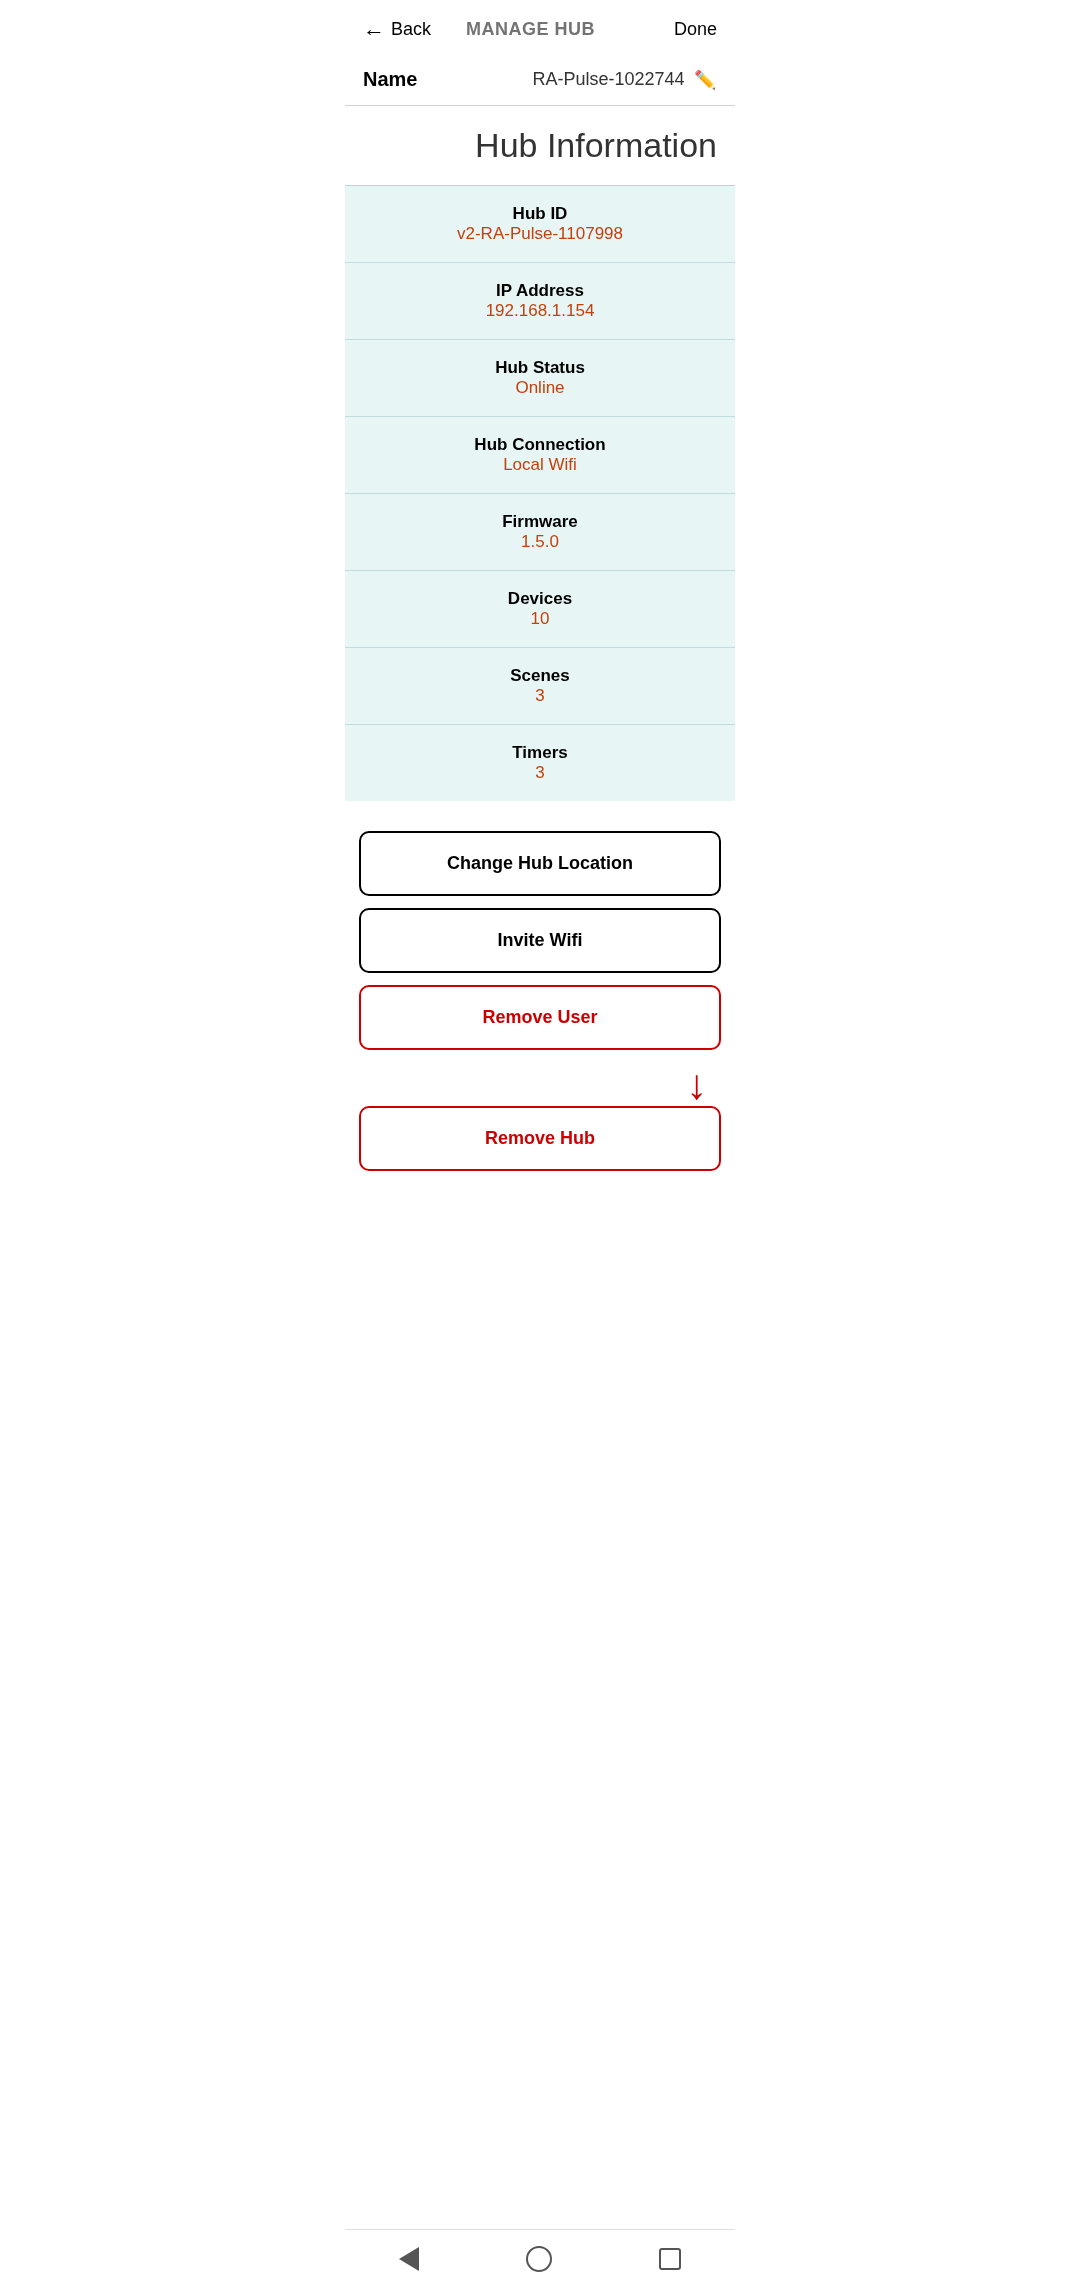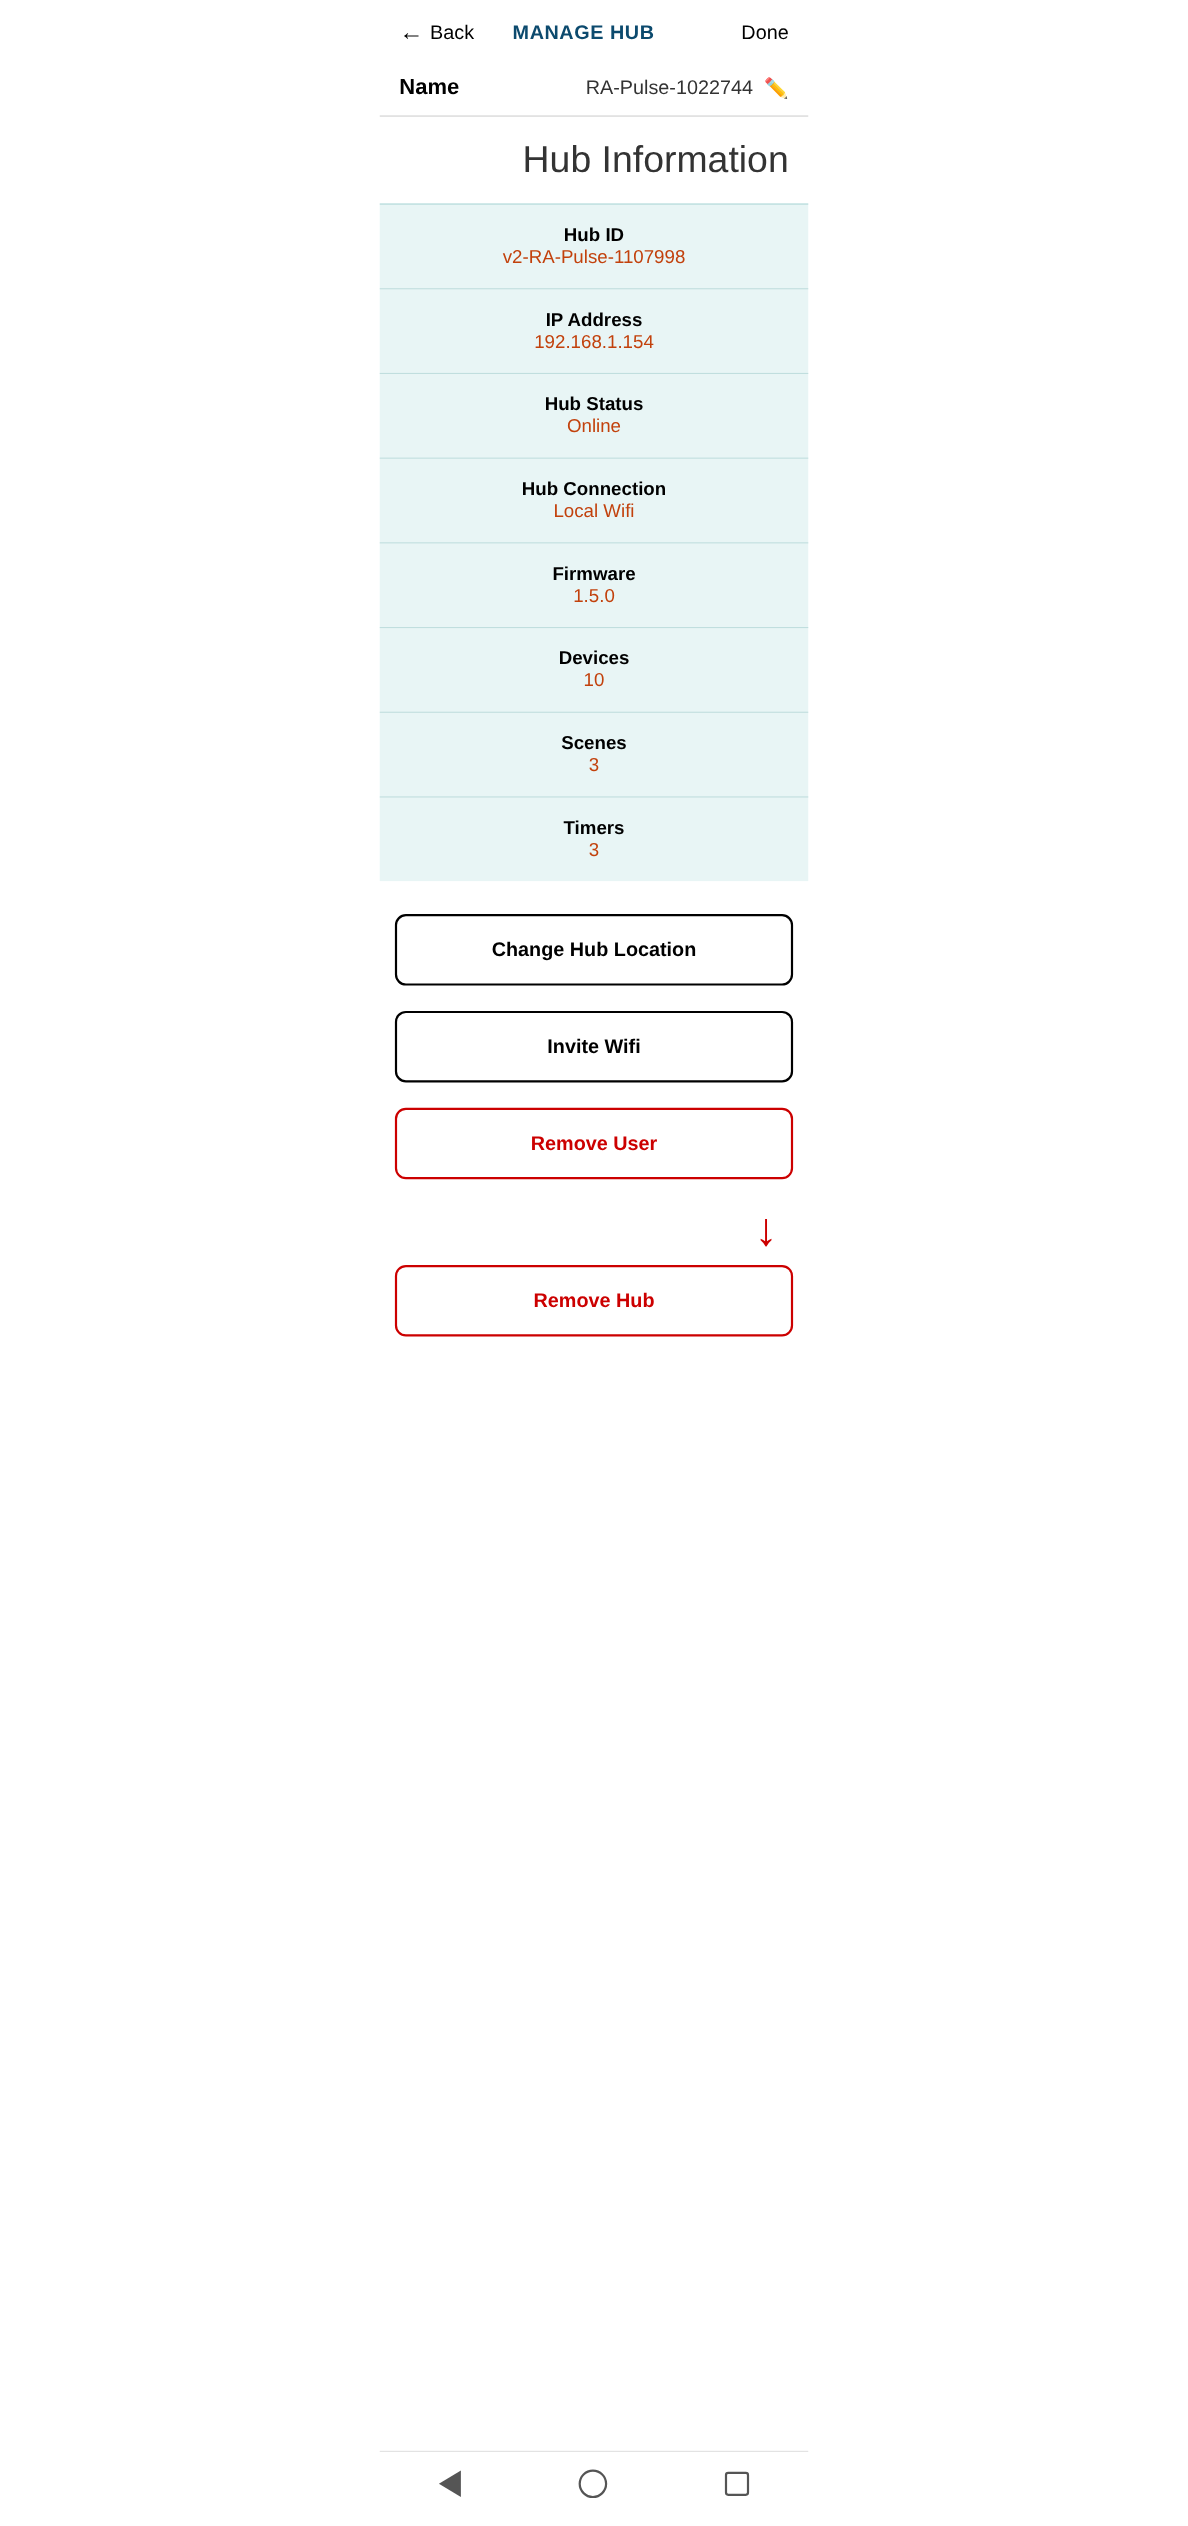--- a/index.html
+++ b/index.html
@@ -35,21 +35,21 @@
       font-weight: 400;
     }
 
     .nav-back .arrow {
       font-size: 22px;
     }
 
     .nav-title {
       font-size: 18px;
       font-weight: 600;
-      color: #0c4a6e;
+      color: #737373;
       letter-spacing: 0.5px;
     }
 
     .nav-done {
       font-size: 18px;
       color: #000;
       cursor: pointer;
       font-weight: 400;
       margin-left: 44px;
     }
@@ -129,21 +129,21 @@
     
     .spacer {
       height: 30px;
     }
 
     
     .buttons-section {
       padding: 0 14px;
       display: flex;
       flex-direction: column;
-      gap: 15px;
+      gap: 4px;
     }
 
     .action-btn {
       display: block;
       width: 100%;
       padding: 20px 10px;
       margin-bottom: 2px;
       font-size: 18px;
       font-weight: 700;
       text-align: center;

